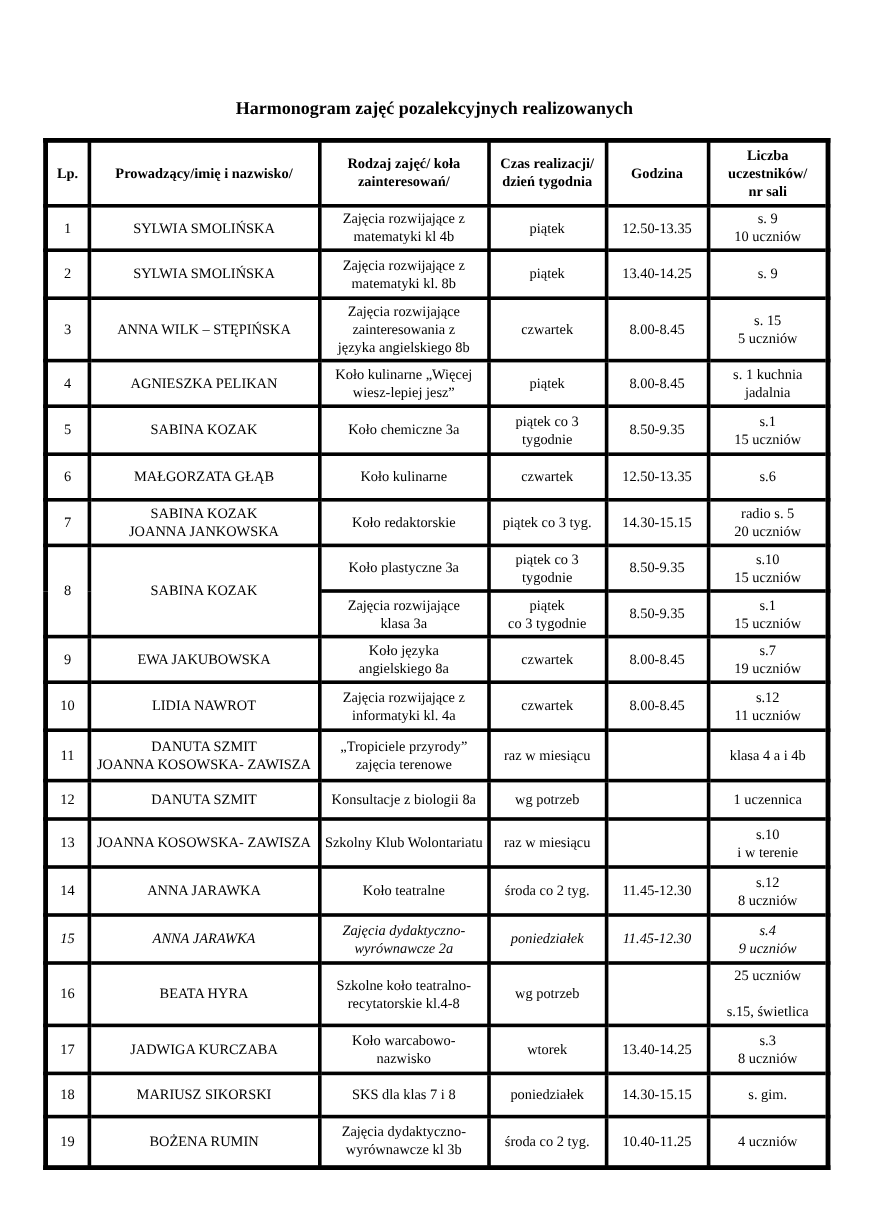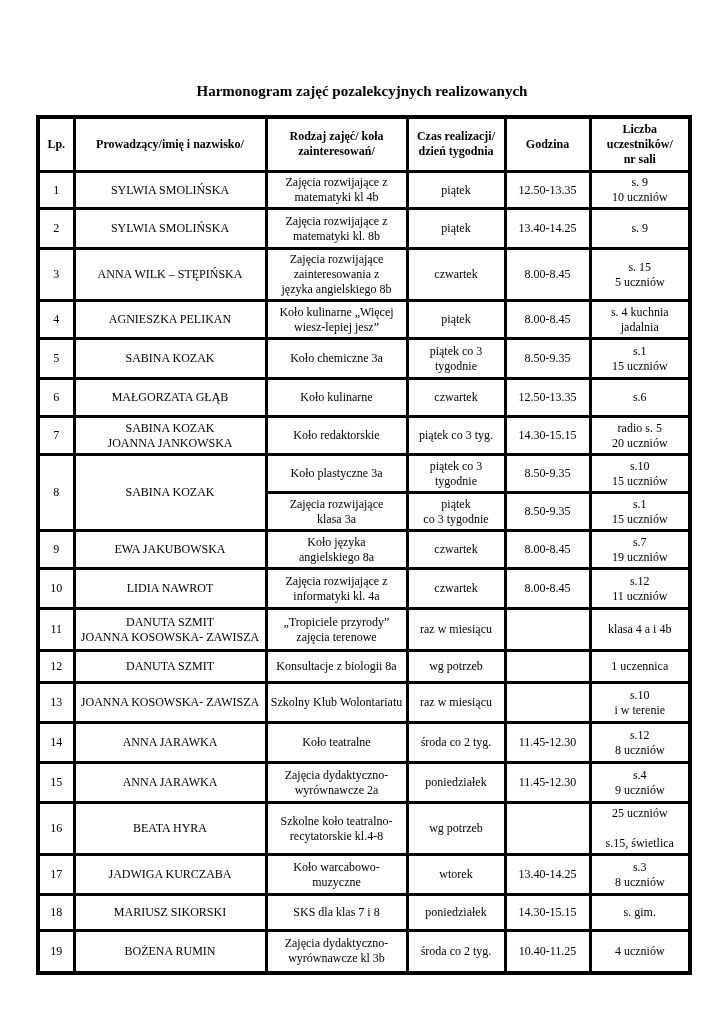--- a/index.html
+++ b/index.html
@@ -100,21 +100,21 @@
 5 uczniów</td>
     </tr>
 
     <tr style="height:38px;">
       <td>4</td>
       <td>AGNIESZKA PELIKAN</td>
       <td>Koło kulinarne „Więcej
 wiesz-lepiej jesz”</td>
       <td>piątek</td>
       <td>8.00-8.45</td>
-      <td>s. 4 kuchnia
+      <td>s. 1 kuchnia
 jadalnia</td>
     </tr>
 
     <tr style="height:40px;">
       <td>5</td>
       <td>SABINA KOZAK</td>
       <td>Koło chemiczne 3a</td>
       <td>piątek co 3
 tygodnie</td>
       <td>8.50-9.35</td>
@@ -217,21 +217,21 @@
     <tr style="height:40px;">
       <td>14</td>
       <td>ANNA JARAWKA</td>
       <td>Koło teatralne</td>
       <td>środa co 2 tyg.</td>
       <td>11.45-12.30</td>
       <td>s.12
 8 uczniów</td>
     </tr>
 
-    <tr style="height:40px;">
+    <tr style="height:40px;font-style:italic;">
       <td>15</td>
       <td>ANNA JARAWKA</td>
       <td>Zajęcia dydaktyczno-
 wyrównawcze 2a</td>
       <td>poniedziałek</td>
       <td>11.45-12.30</td>
       <td>s.4
 9 uczniów</td>
     </tr>
 
@@ -243,21 +243,21 @@
       <td>wg potrzeb</td>
       <td></td>
       <td>25 uczniów
 
 s.15, świetlica</td>
     </tr>
 
     <tr style="height:40px;margin-top:32px;">
       <td>17</td>
       <td>JADWIGA KURCZABA</td>
-      <td>Koło warcabowo- muzyczne</td>
+      <td>Koło warcabowo- nazwisko</td>
       <td>wtorek</td>
       <td>13.40-14.25</td>
       <td>s.3
 8 uczniów</td>
     </tr>
 
     <tr style="height:36px;">
       <td>18</td>
       <td>MARIUSZ SIKORSKI</td>
       <td>SKS dla klas 7 i 8</td>

